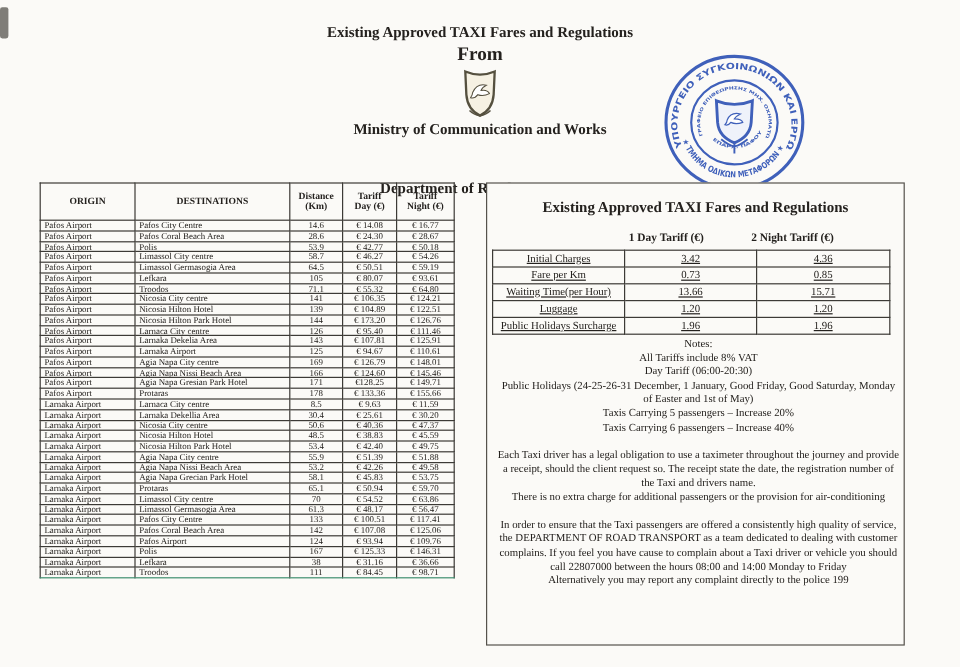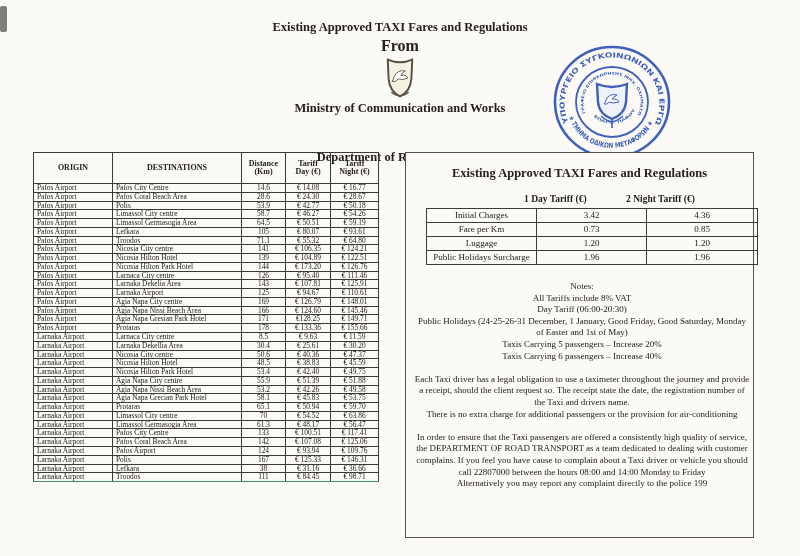--- a/index.html
+++ b/index.html
@@ -25,21 +25,21 @@
   .fare-table td.t-left{text-align:left;}
   .fare-table td.t-center{text-align:center;}
   .fare-table tbody tr:last-child td{border-bottom:1.5px solid #3f8f6f;}
 
   
   .reg-panel{position:absolute;left:405px;top:152px;width:347px;height:384px;border:1px solid #55524c;background:#fbfaf7;}
   .reg-title{position:absolute;left:0;top:13px;width:100%;text-align:center;font-size:12.5px;font-weight:bold;}
   .reg-colheads{position:absolute;left:0;top:41px;width:100%;font-size:9.5px;font-weight:bold;}
   .reg-colheads .ch1{position:absolute;left:118px;}
   .reg-colheads .ch2{position:absolute;left:220px;}
-  .reg-table{position:absolute;left:20px;top:55px;width:331px;border-collapse:collapse;table-layout:fixed;font-size:9px;line-height:1.1;}
+  .reg-table{position:absolute;left:4px;top:55px;width:331px;border-collapse:collapse;table-layout:fixed;font-size:9px;line-height:1.1;text-decoration:underline;}
   .reg-table td{border:1px solid #3c3a36;text-align:center;padding:1px 2px;height:11px;}
   .notes{position:absolute;left:8px;top:128px;width:336px;font-size:9px;line-height:11.6px;text-align:center;}
   .note-line{min-height:11.6px;}
   .note-gap{height:11.6px;}
 </style>
 </head>
 <body>
 
 <div class="page">
   <div class="smudge"></div>
@@ -357,20 +357,25 @@
       <tbody>
           <tr>
             <td>Initial Charges</td>
             <td>3.42</td>
             <td>4.36</td>
           </tr>
           <tr>
             <td>Fare per Km</td>
             <td>0.73</td>
             <td>0.85</td>
+          </tr>
+          <tr>
+            <td>Waiting Time(per Hour)</td>
+            <td>13.66</td>
+            <td>15.71</td>
           </tr>
           <tr>
             <td>Luggage</td>
             <td>1.20</td>
             <td>1.20</td>
           </tr>
           <tr>
             <td>Public Holidays Surcharge</td>
             <td>1.96</td>
             <td>1.96</td>

